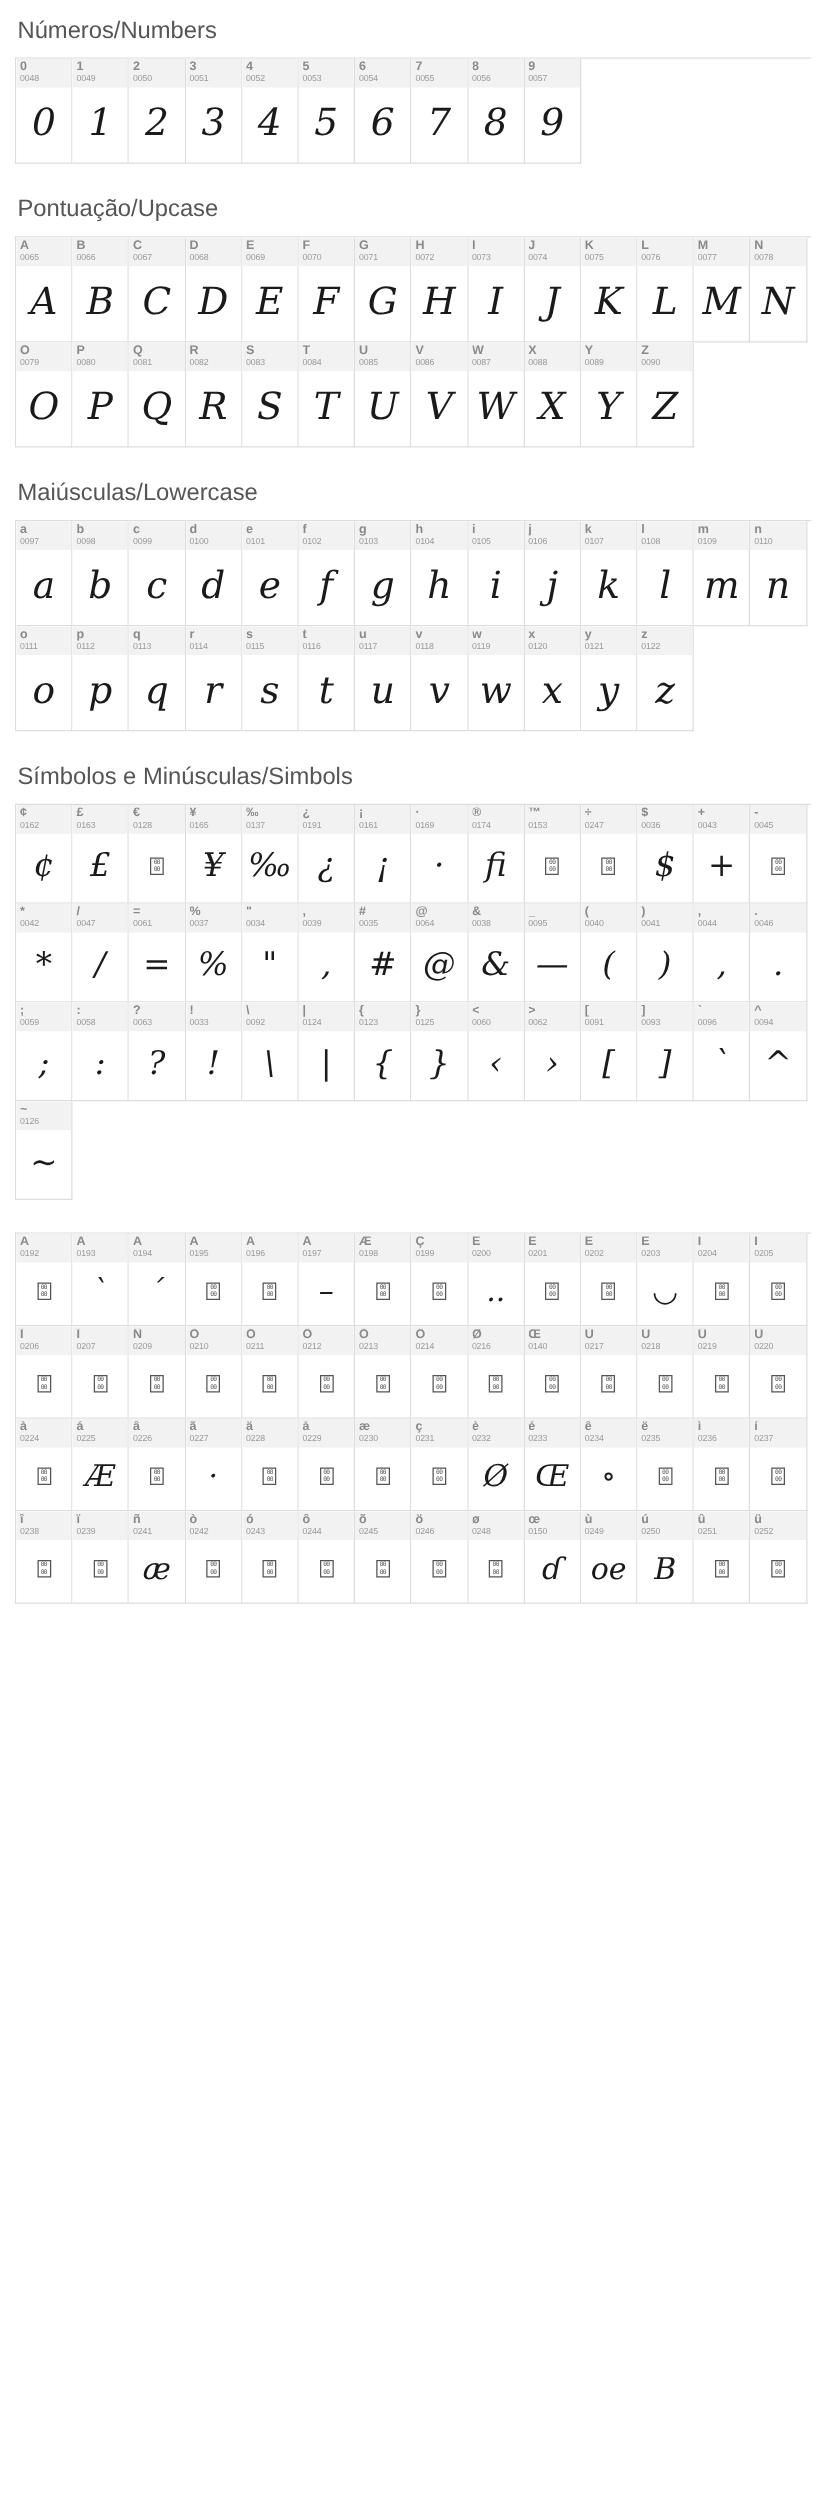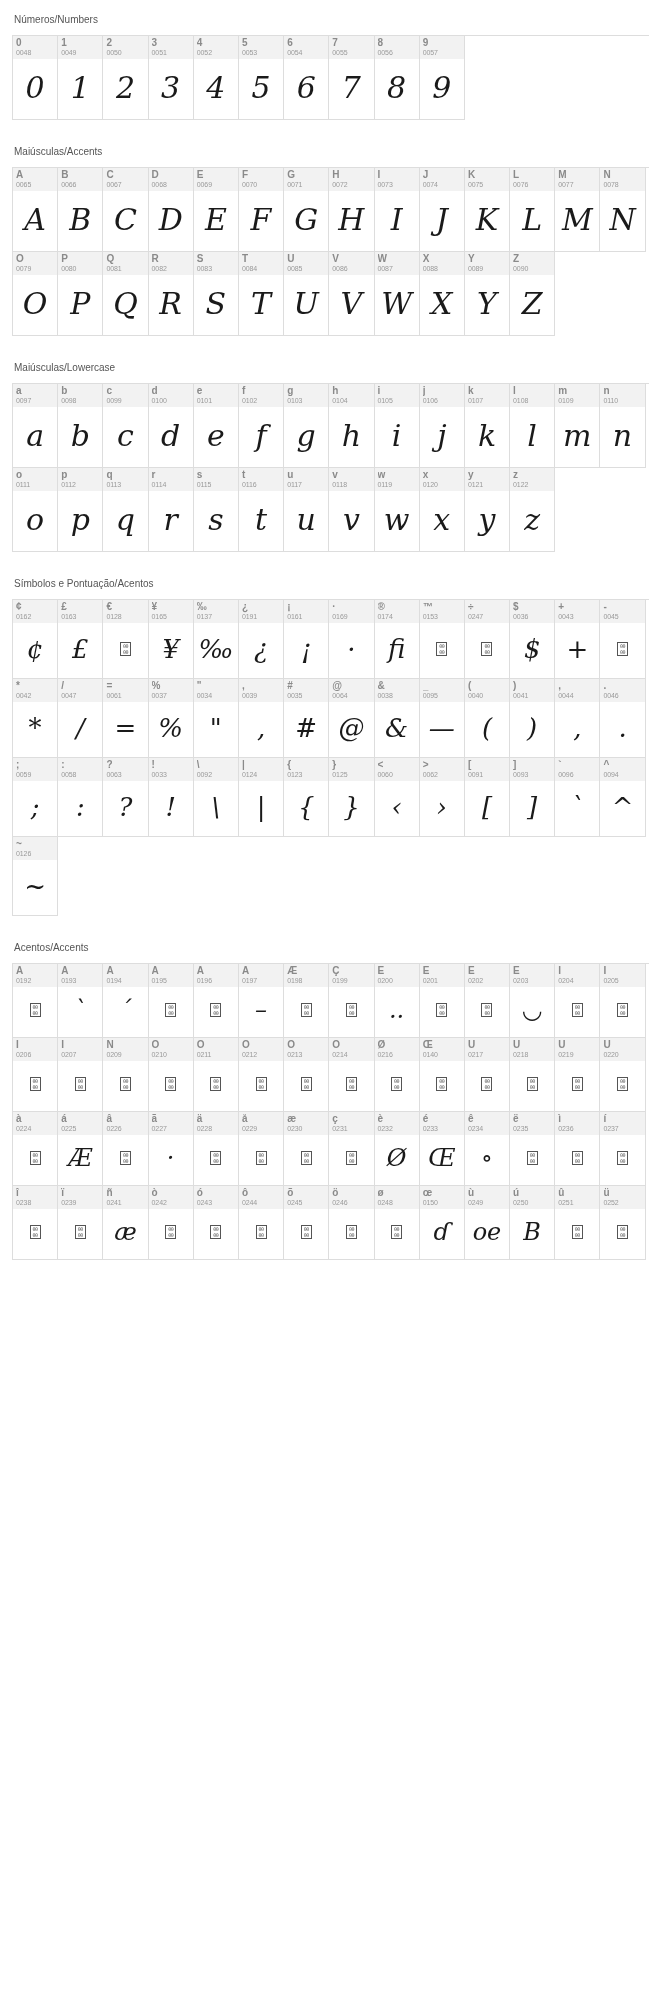--- a/index.html
+++ b/index.html
@@ -9,21 +9,21 @@
     background: #ffffff;
     width: 661px;
   }
   body {
     font-family: "Liberation Sans", sans-serif;
     color: #333333;
     padding: 0 12px 20px 12px;
   }
   .section { margin-bottom: 26px; }
   .section-title {
-    font-size: 10px;
+    font-size: 19px;
     color: #555555;
     margin: 14px 0 10px 2px;
     font-weight: 400;
   }
   .grid {
     display: flex;
     flex-wrap: wrap;
     border-left: 1px solid #dddddd;
     border-top: 1px solid #dddddd;
     width: 100%;
@@ -175,21 +175,21 @@
         <div class="cell">
           <div class="head">
             <span class="ch">9</span>
             <span class="code">0057</span>
           </div>
           <div class="glyph">9</div>
         </div>
       </div>
     </div>
     <div class="section">
-      <div class="section-title">Maiúsculas/Accents</div>
+      <div class="section-title">Pontuação/Upcase</div>
       <div class="grid tall">
         <div class="cell">
           <div class="head">
             <span class="ch">A</span>
             <span class="code">0065</span>
           </div>
           <div class="glyph">A</div>
         </div>
         <div class="cell">
           <div class="head">
@@ -549,21 +549,21 @@
         <div class="cell">
           <div class="head">
             <span class="ch">z</span>
             <span class="code">0122</span>
           </div>
           <div class="glyph">z</div>
         </div>
       </div>
     </div>
     <div class="section">
-      <div class="section-title">Símbolos e Pontuação/Acentos</div>
+      <div class="section-title">Símbolos e Minúsculas/Simbols</div>
       <div class="grid sym">
         <div class="cell">
           <div class="head">
             <span class="ch">¢</span>
             <span class="code">0162</span>
           </div>
           <div class="glyph">¢</div>
         </div>
         <div class="cell">
           <div class="head">
@@ -875,21 +875,20 @@
         <div class="cell">
           <div class="head">
             <span class="ch">~</span>
             <span class="code">0126</span>
           </div>
           <div class="glyph">~</div>
         </div>
       </div>
     </div>
     <div class="section">
-      <div class="section-title">Acentos/Accents</div>
       <div class="grid acc">
         <div class="cell">
           <div class="head">
             <span class="ch">À</span>
             <span class="code">0192</span>
           </div>
           <div class="glyph missing">
             <span class="box-glyph">
               <span>00</span>
               <span>00</span>

